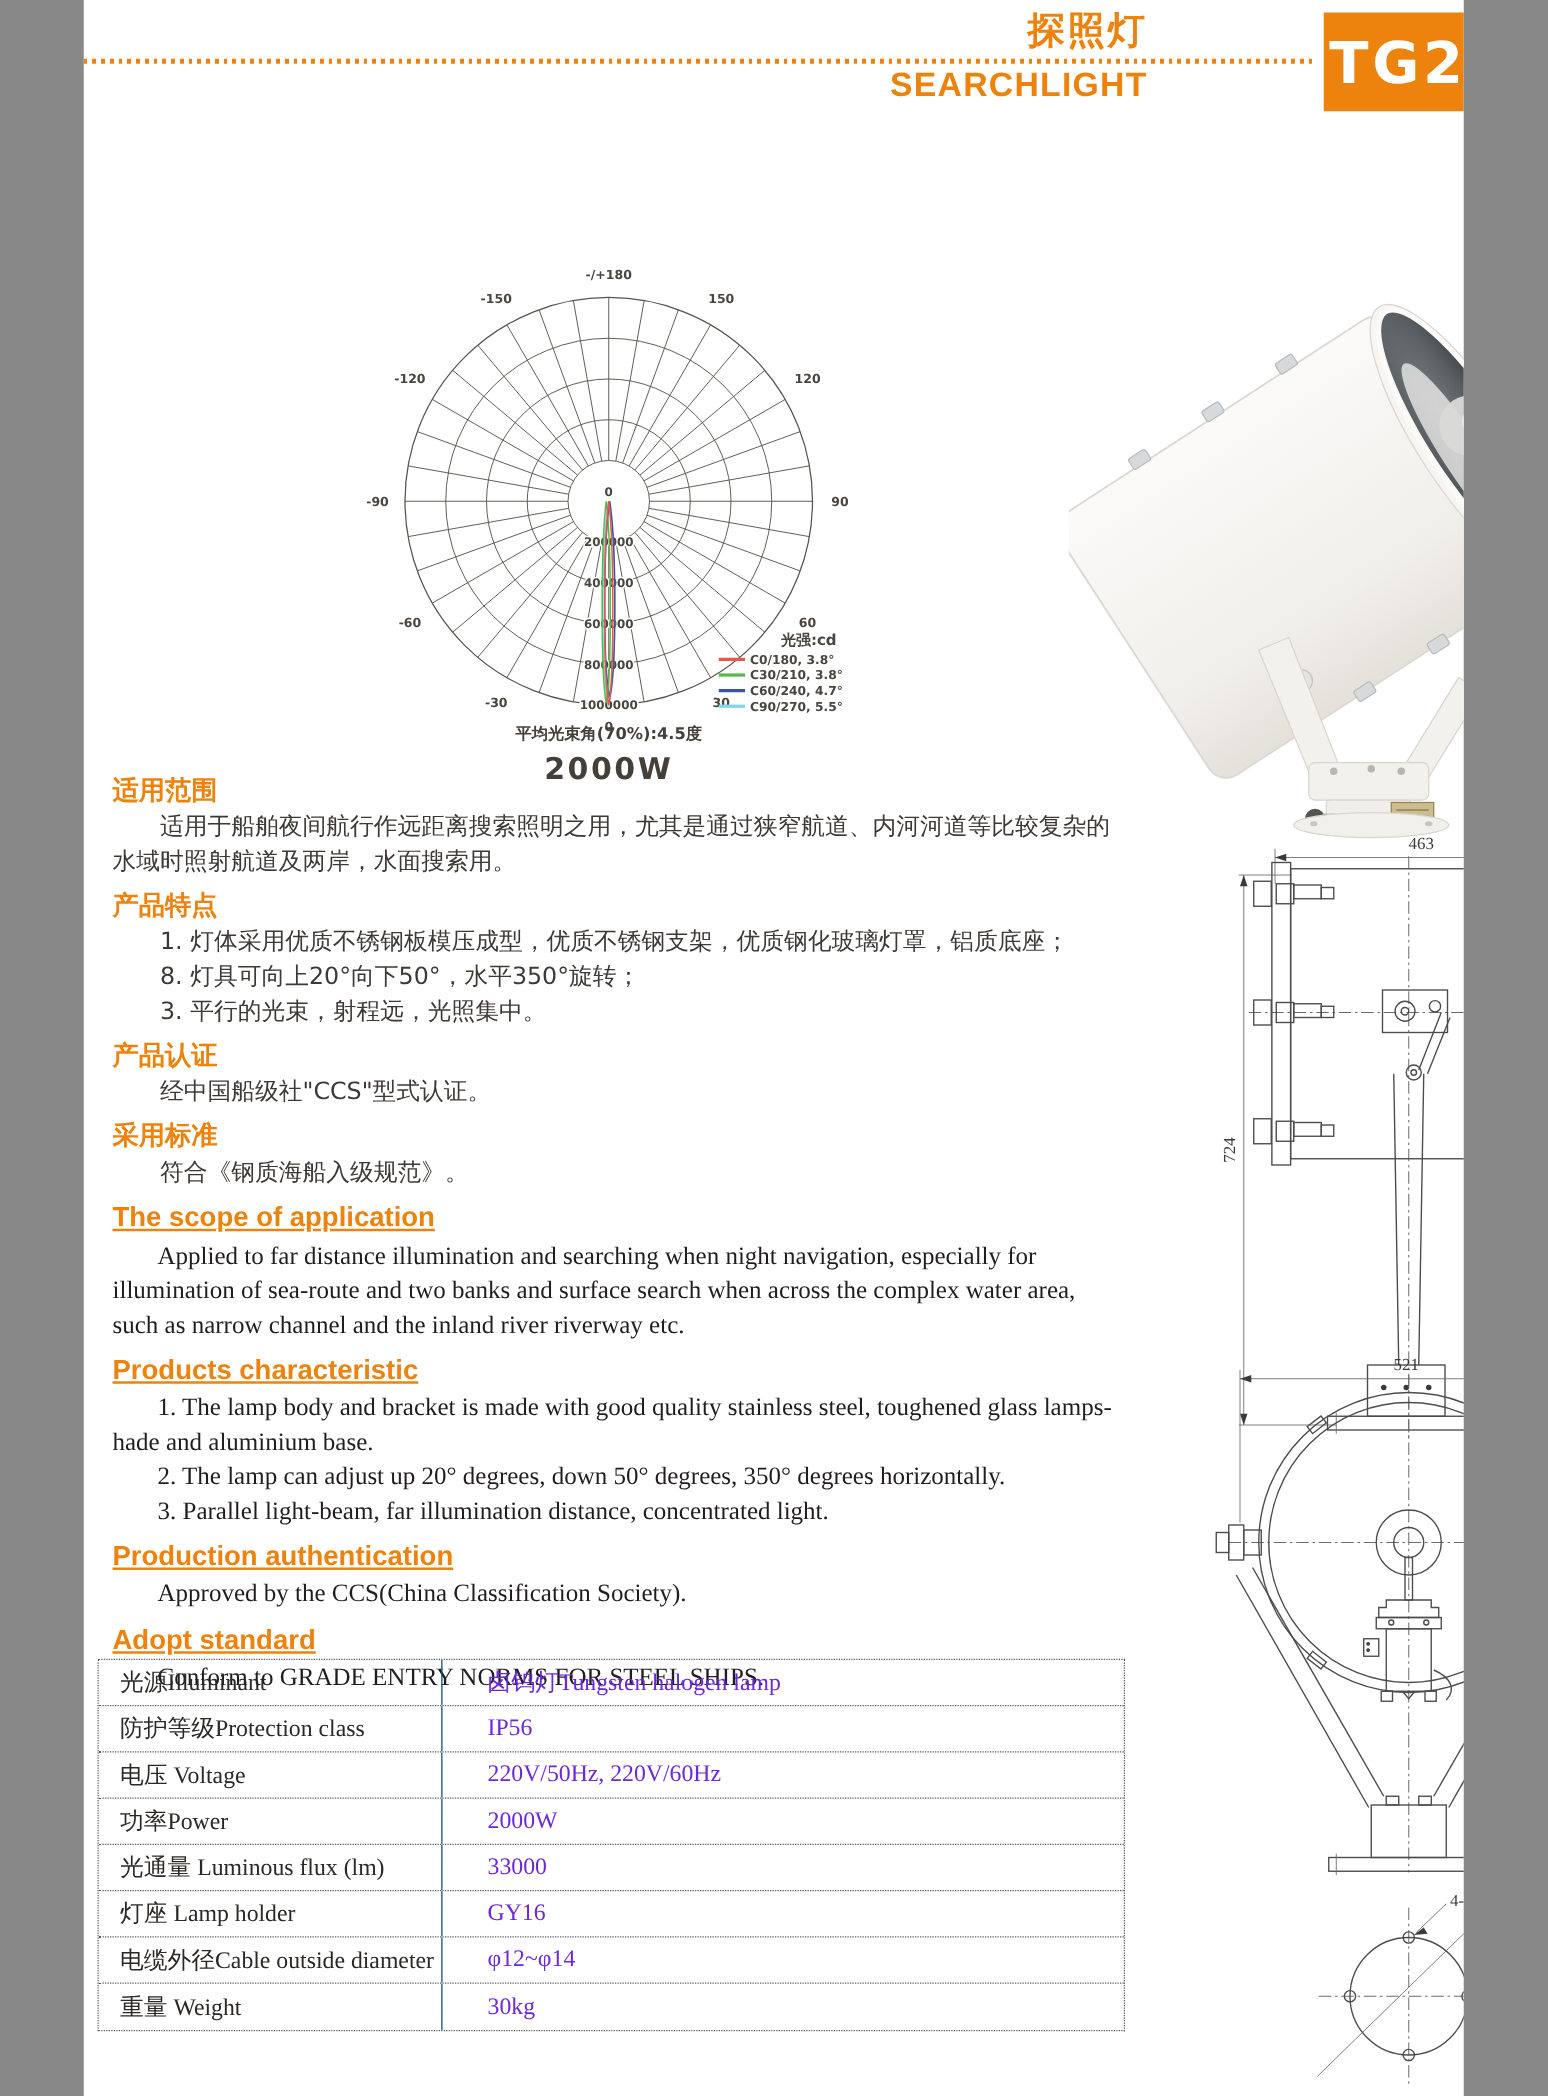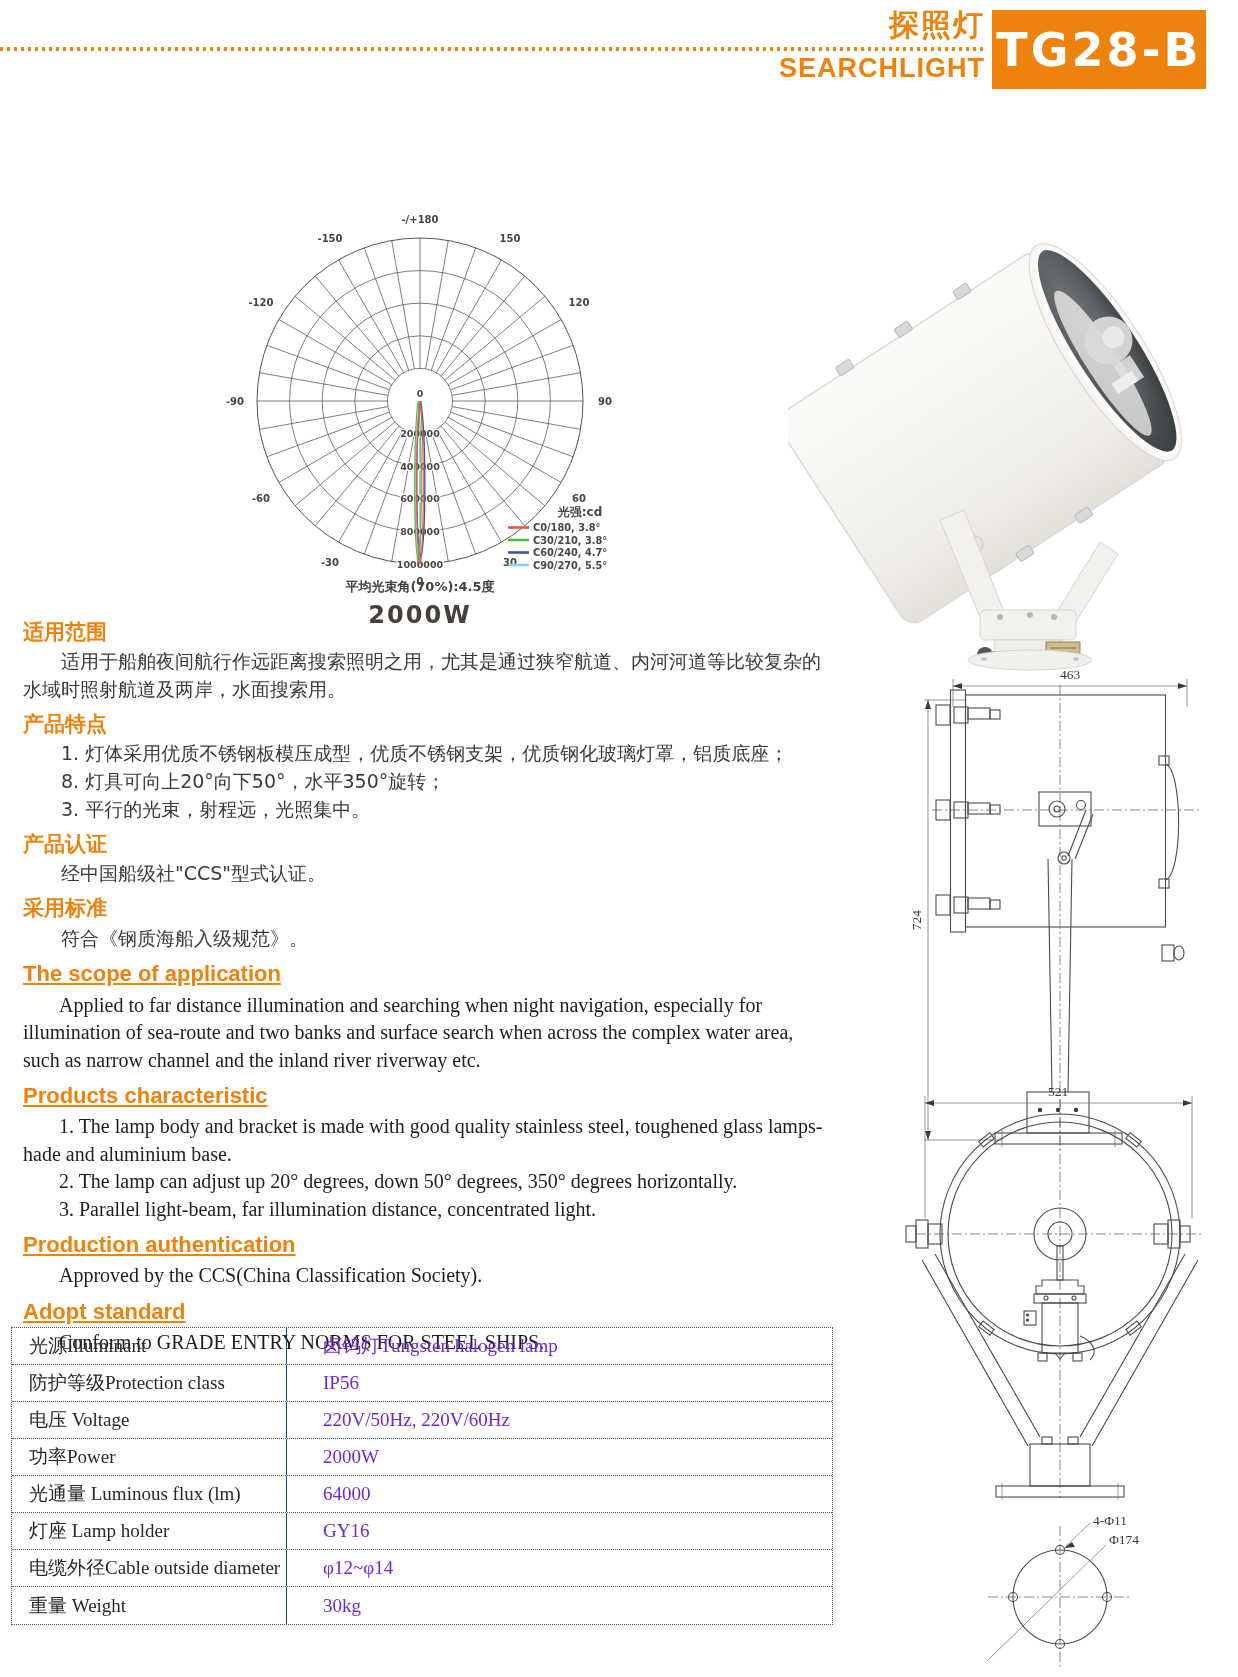--- a/index.html
+++ b/index.html
@@ -1,18 +1,18 @@
 <!DOCTYPE html>
 <html style="--accent: #ED820D;"><head>
 <meta charset="utf-8">
 <style>
   :root{ --accent:#ED820D; }
   *{ box-sizing:border-box; }
   html,body{ margin:0; padding:0; background:#888; }
-  .page{ position:relative; width:1238px; height:1677px; background:#ffffff; margin:0 auto; overflow:hidden;
+  .page{ position:relative; width:1104px; height:1677px; background:#ffffff; margin:0 auto; overflow:hidden;
          font-family:"DejaVu Sans",sans-serif; }
 
   
   .title-cn{ position:absolute; right:253px; top:8px; color:var(--accent);
              font:bold 30px/1.1 "DejaVu Sans",sans-serif; letter-spacing:2px; }
   .dotline{ position:absolute; left:0; top:47px; width:986px; height:4px;
             background-image:repeating-linear-gradient(90deg,var(--accent) 0 3px,transparent 3px 7px); }
   .title-en{ position:absolute; right:253px; top:54px; color:var(--accent);
              font:bold 27px/1.1 "Liberation Sans",sans-serif; letter-spacing:1px; }
   .model-badge{ position:absolute; left:992px; top:10px; width:214px; height:79px; background:var(--accent);
@@ -232,21 +232,21 @@
     <div class="spec-row">
       <div class="spec-label">电压 Voltage</div>
       <div class="spec-value">220V/50Hz, 220V/60Hz</div>
     </div>
     <div class="spec-row">
       <div class="spec-label">功率Power</div>
       <div class="spec-value">2000W</div>
     </div>
     <div class="spec-row">
       <div class="spec-label">光通量 Luminous flux (lm)</div>
-      <div class="spec-value">64000</div>
+      <div class="spec-value">33000</div>
     </div>
     <div class="spec-row">
       <div class="spec-label">灯座 Lamp holder</div>
       <div class="spec-value">GY16</div>
     </div>
     <div class="spec-row">
       <div class="spec-label">电缆外径Cable outside diameter</div>
       <div class="spec-value">φ12~φ14</div>
     </div>
     <div class="spec-row">

